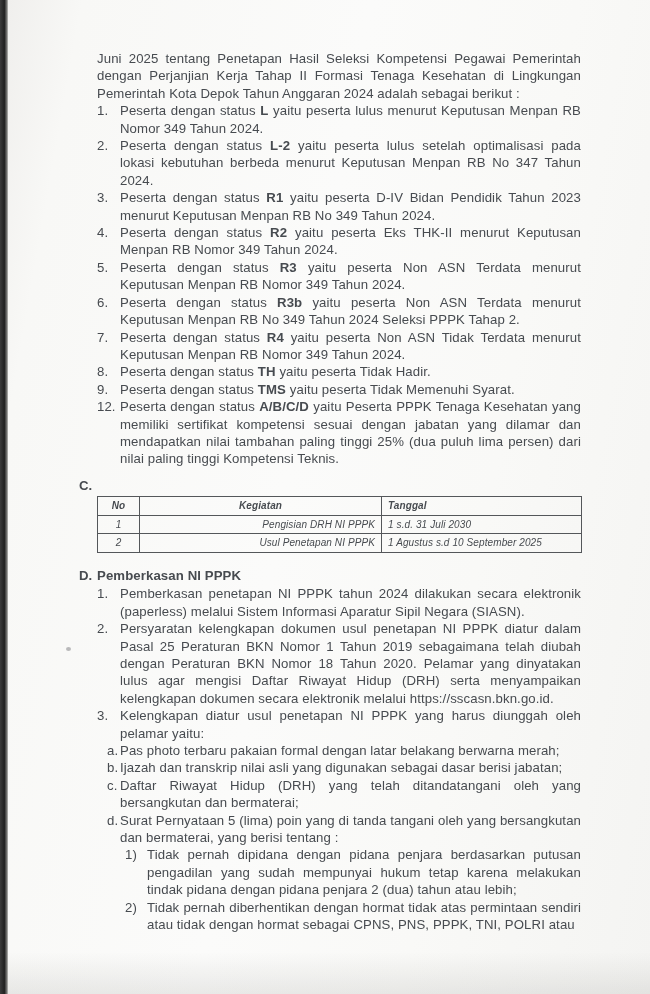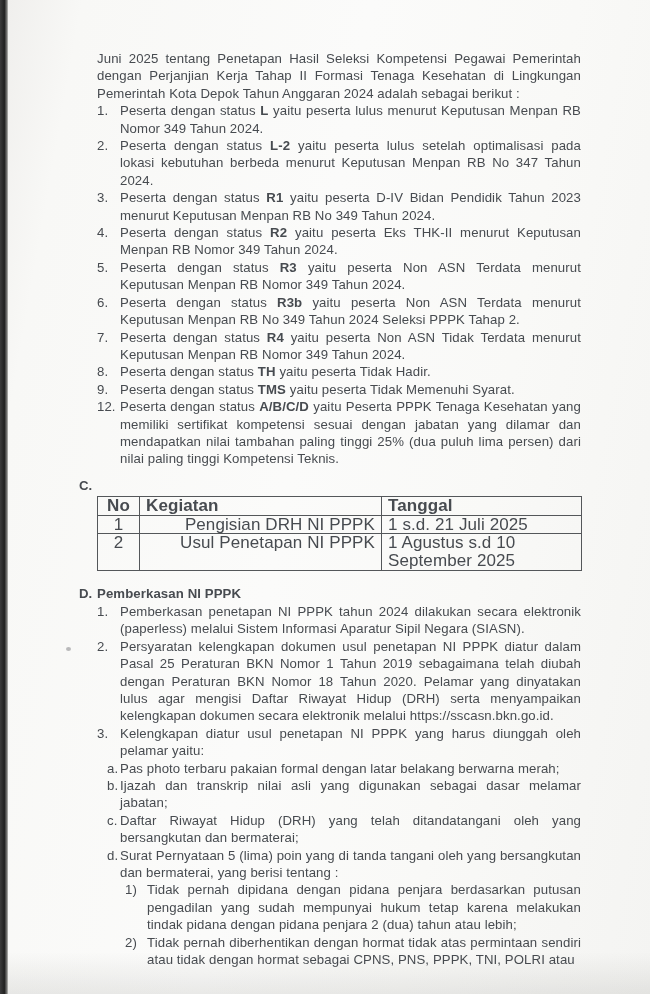--- a/index.html
+++ b/index.html
@@ -34,23 +34,23 @@
   .li-text { flex:1; }
 
   .heading { display:flex; font-weight:700; margin-left:-18px; }
   .h-letter { flex:0 0 18px; }
   .heading.c { margin-top:9px; margin-bottom:2px; }
   .heading.d { margin-top:14px; margin-bottom:1px; }
 
   table.schedule { width:100%; border-collapse:collapse; table-layout:fixed; margin-top:1px; }
   table.schedule th, table.schedule td {
     border:1.5px solid #54575a; padding:0 6px; vertical-align:top;
-    font-size:17px; line-height:17.6px;
+    font-size:10px; line-height:17.6px;font-style:italic;
   }
-  table.schedule th { font-weight:700; text-align:left; }
+  table.schedule th { font-weight:700; text-align:center; }
   table.schedule .c0 { width:42px; text-align:center; }
   table.schedule .c1 { width:242px; }
   table.schedule td.c1 { text-align:right; }
   table.schedule .c2 { width:200px; text-align:left; }
 
   #d-list .lvl1 { margin-left:0; }
   #d-list .lvl1 .marker { flex:0 0 23px; }
   #d-list .lvl2 { margin-left:10px; }
   #d-list .lvl2 .marker { flex:0 0 13px; }
   #d-list .lvl3 { margin-left:28px; }
@@ -120,21 +120,21 @@
           <tr>
             <th class="c0">No</th>
             <th class="c1">Kegiatan</th>
             <th class="c2">Tanggal</th>
           </tr>
         </thead>
         <tbody>
           <tr>
             <td class="c0">1</td>
             <td class="c1">Pengisian DRH NI PPPK</td>
-            <td class="c2">1 s.d. 21 Juli 2025</td>
+            <td class="c2">1 s.d. 31 Juli 2030</td>
           </tr>
           <tr>
             <td class="c0">2</td>
             <td class="c1">Usul Penetapan NI PPPK</td>
             <td class="c2">1 Agustus s.d 10 September 2025</td>
           </tr>
         </tbody>
       </table>
 
     <div class="heading d">
@@ -154,21 +154,21 @@
         <div class="li lvl1">
           <span class="marker">3.</span>
           <div class="li-text justify">Kelengkapan diatur usul penetapan NI PPPK yang harus diunggah oleh pelamar yaitu:</div>
         </div>
         <div class="li lvl2">
           <span class="marker">a.</span>
           <div class="li-text justify">Pas photo terbaru pakaian formal dengan latar belakang berwarna merah;</div>
         </div>
         <div class="li lvl2">
           <span class="marker">b.</span>
-          <div class="li-text justify">Ijazah dan transkrip nilai asli yang digunakan sebagai dasar melamar jabatan;</div>
+          <div class="li-text justify">Ijazah dan transkrip nilai asli yang digunakan sebagai dasar berisi jabatan;</div>
         </div>
         <div class="li lvl2">
           <span class="marker">c.</span>
           <div class="li-text justify">Daftar Riwayat Hidup (DRH) yang telah ditandatangani oleh yang bersangkutan dan bermaterai;</div>
         </div>
         <div class="li lvl2">
           <span class="marker">d.</span>
           <div class="li-text justify">Surat Pernyataan 5 (lima) poin yang di tanda tangani oleh yang bersangkutan dan bermaterai, yang berisi tentang :</div>
         </div>
         <div class="li lvl3">

